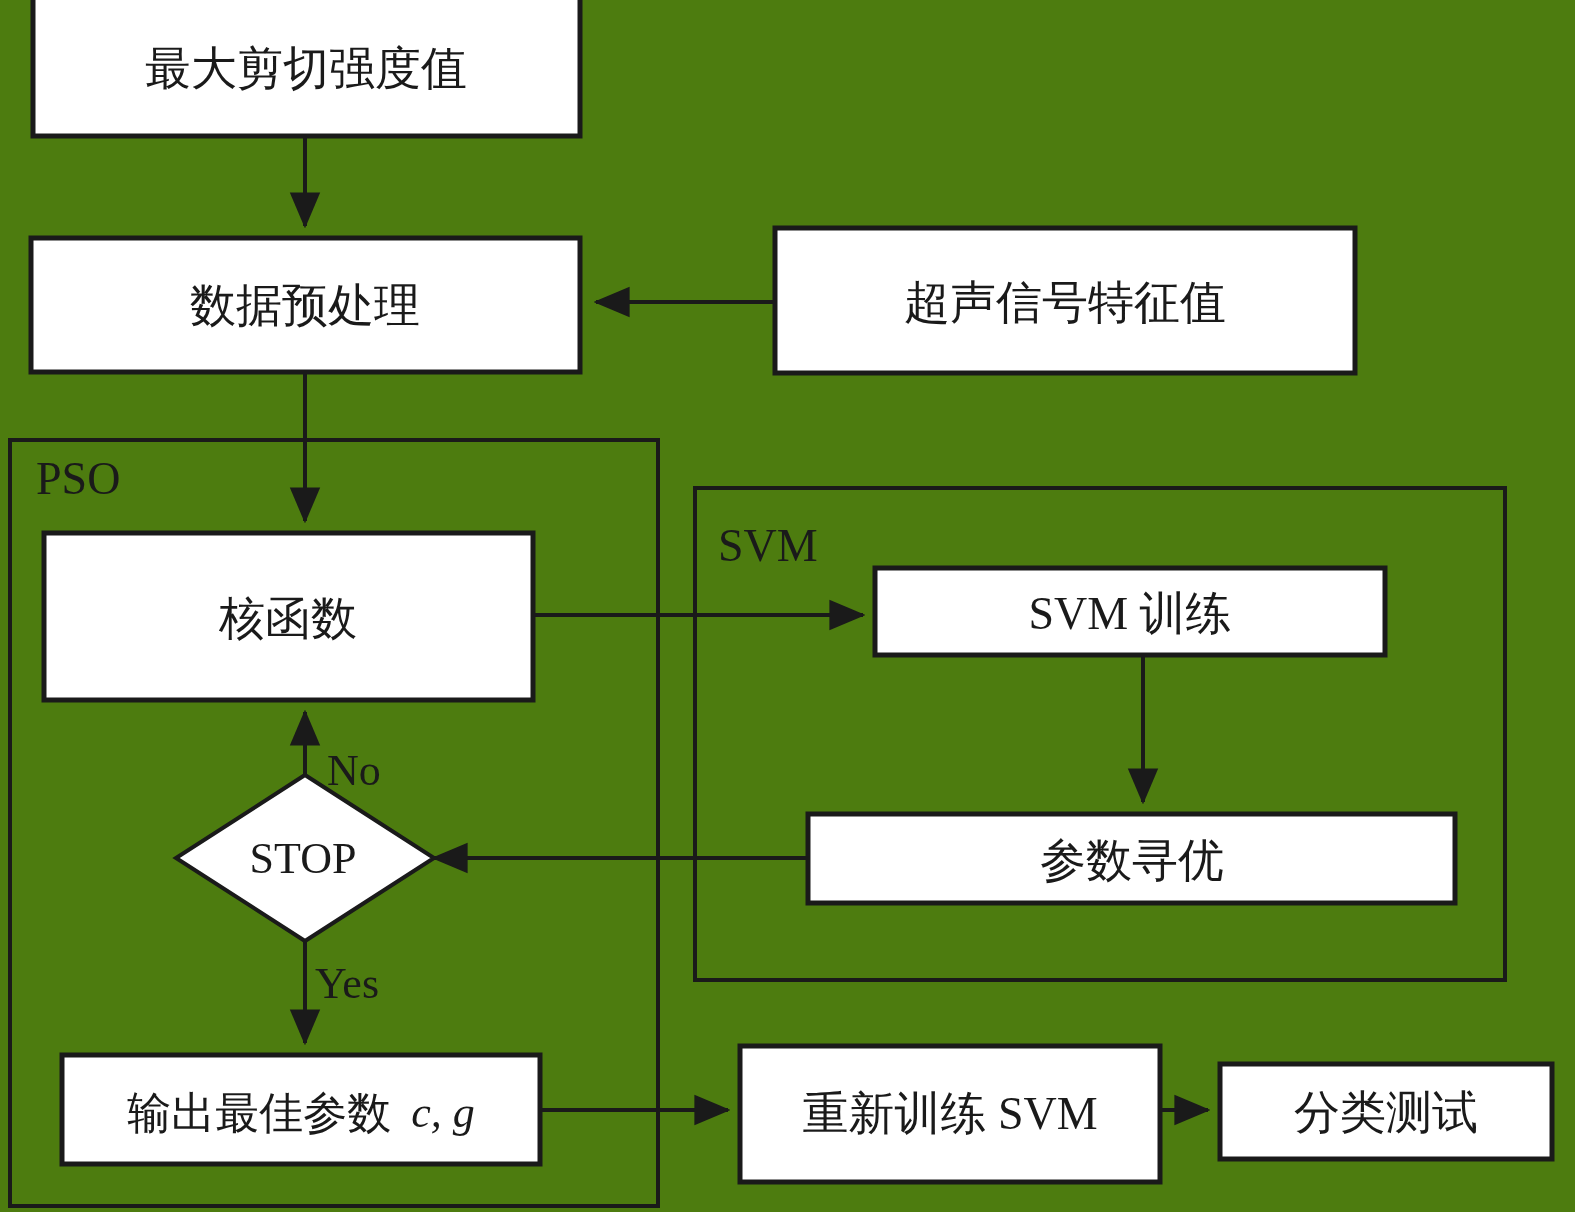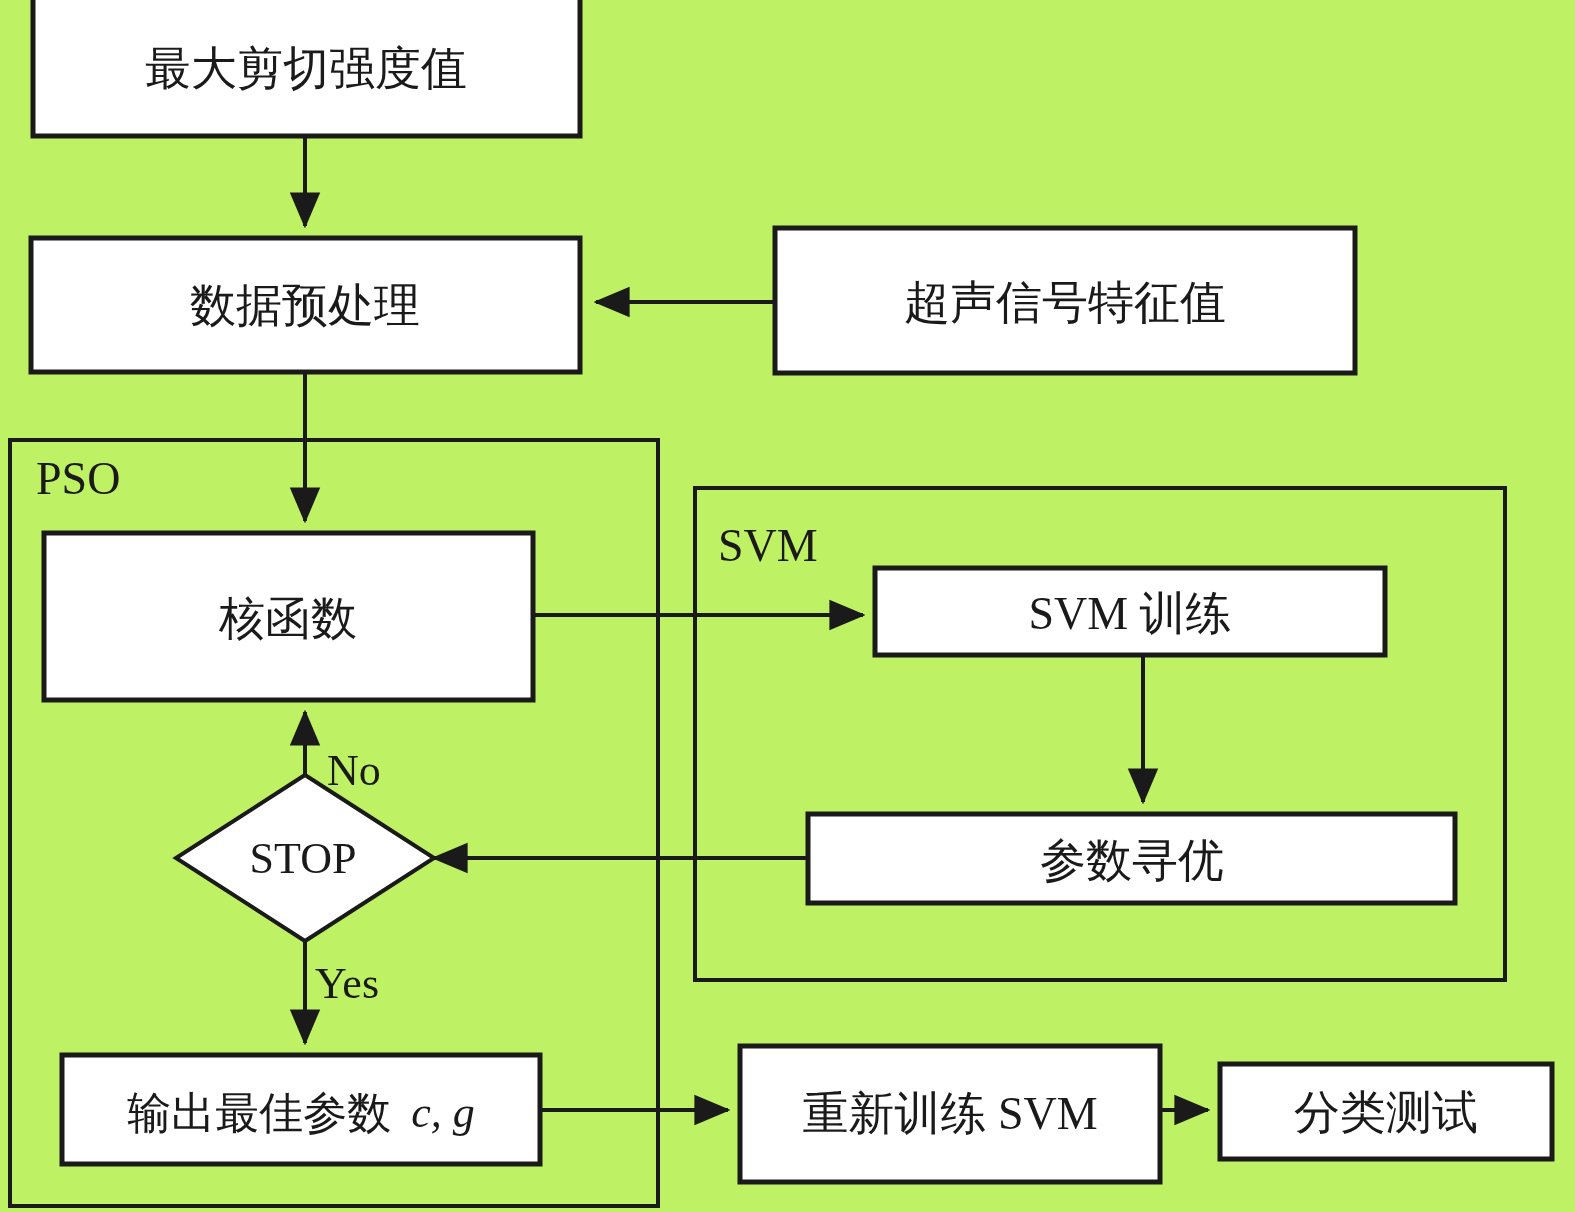--- a/index.html
+++ b/index.html
@@ -4,21 +4,21 @@
 <style>
   html, body {
     margin: 0;
     padding: 0;
     background: #ffffff;
   }
   #diagram-root {
     position: relative;
     width: 1575px;
     height: 1212px;
-    background: #bef264;
+    background: #4d7c0f;
     font-family: "Liberation Serif", "DejaVu Serif", serif;
     overflow: hidden;
   }
   svg.flow {
     position: absolute;
     top: 0;
     left: 0;
     width: 1575px;
     height: 1212px;
   }

